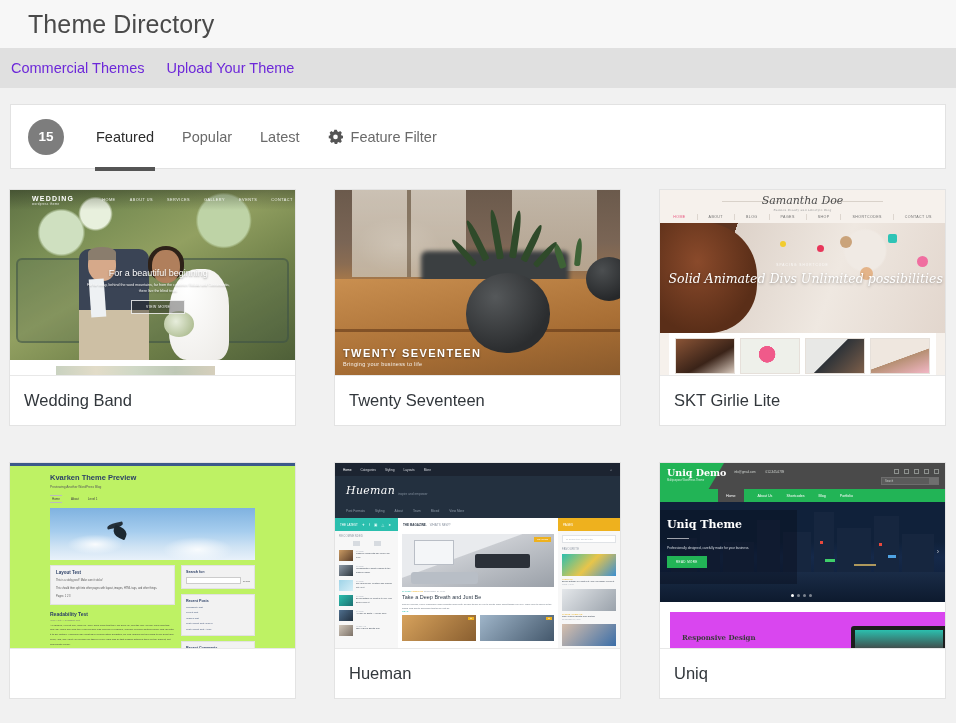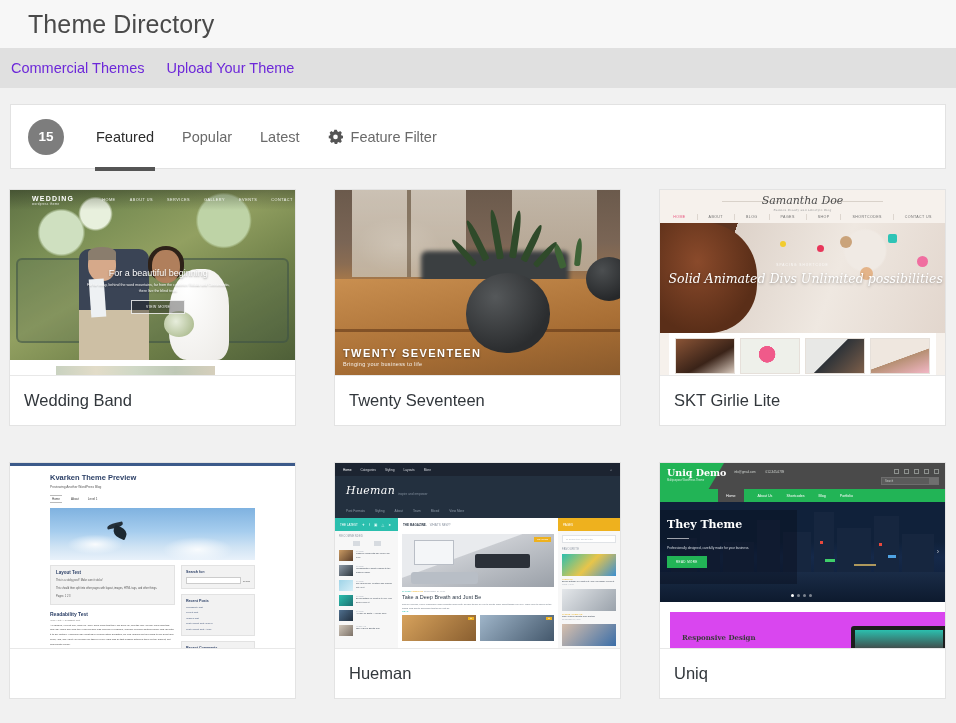--- a/index.html
+++ b/index.html
@@ -278,21 +278,21 @@
     position: absolute; left: 3%; bottom: 0; width: 94%; height: 42px;
     background: #fff; display: flex; gap: 5px; padding: 5px 6px 0 6px;
   }
   .skt-thumb { flex: 1; height: 36px; border: 1px solid #e6e0da; }
   .skt-t1 { background: linear-gradient(150deg,#8a5436,#3a2318 60%,#d8c9bd); }
   .skt-t2 { background: radial-gradient(circle at 45% 45%, #f05a8a 0 22%, #eef0ea 23%), linear-gradient(#f2f3ef,#dfe3d8); }
   .skt-t3 { background: linear-gradient(135deg,#e8e8e6 0 45%, #2e3338 46%, #7d5f4a); }
   .skt-t4 { background: linear-gradient(160deg,#efe7df 0 55%, #b58f72 56%, #f2b7c6); }
 
   
-  .kv { width: 100%; height: 100%; background: #ffffff; position: relative; overflow: hidden; }
+  .kv { width: 100%; height: 100%; background: #bef264; position: relative; overflow: hidden; }
   .kv-topline { height: 3px; background: #3c5a8a; }
   .kv-inner { padding: 7px 40px 0 40px; }
   .kv-title { font-size: 7.5px; font-weight: 700; color: #2b3f66; }
   .kv-sub { font-size: 3.2px; color: #5a5a5a; margin-top: 3px; }
   .kv-menu { display: flex; align-items: center; gap: 9px; margin-top: 6px; }
   .kv-menu .home { font-size: 3px; color: #444; border-top: 1px solid #bbb; border-bottom: 1px solid #bbb; padding: 1px 2px; }
   .kv-menu span { font-size: 3px; color: #444; }
   .kv-photo {
     margin-top: 5px; height: 52px;
     background:
@@ -825,21 +825,21 @@
             <div class="uq-bld" style="left:75%;width:9%;height:56%;"></div>
             <div class="uq-bld" style="left:85%;width:11%;height:38%;"></div>
             <div class="uq-light" style="left:56%;bottom:58%;width:3px;height:3px;background:#e8483c;"></div>
             <div class="uq-light" style="left:77%;bottom:56%;width:3px;height:3px;background:#e8483c;"></div>
             <div class="uq-light" style="left:80%;bottom:44%;width:8px;height:3px;background:#4fa3e3;"></div>
             <div class="uq-light" style="left:58%;bottom:40%;width:10px;height:3px;background:#3fcf6a;"></div>
             <div class="uq-light" style="left:68%;bottom:36%;width:22px;height:2px;background:#f0c96a;opacity:.7;"></div>
             <div class="uq-water"></div>
           </div>
           <div class="uq-panel"></div>
-          <div class="uq-h">They Theme</div>
+          <div class="uq-h">Uniq Theme</div>
           <div class="uq-hr"></div>
           <div class="uq-p">Professionally designed, carefully made for your business.</div>
           <div class="uq-btn">READ MORE</div>
           <div class="uq-dots">
               <i class="on"></i>
               <i></i>
               <i></i>
               <i></i>
             </div>
           <div class="uq-arrow">›</div>

